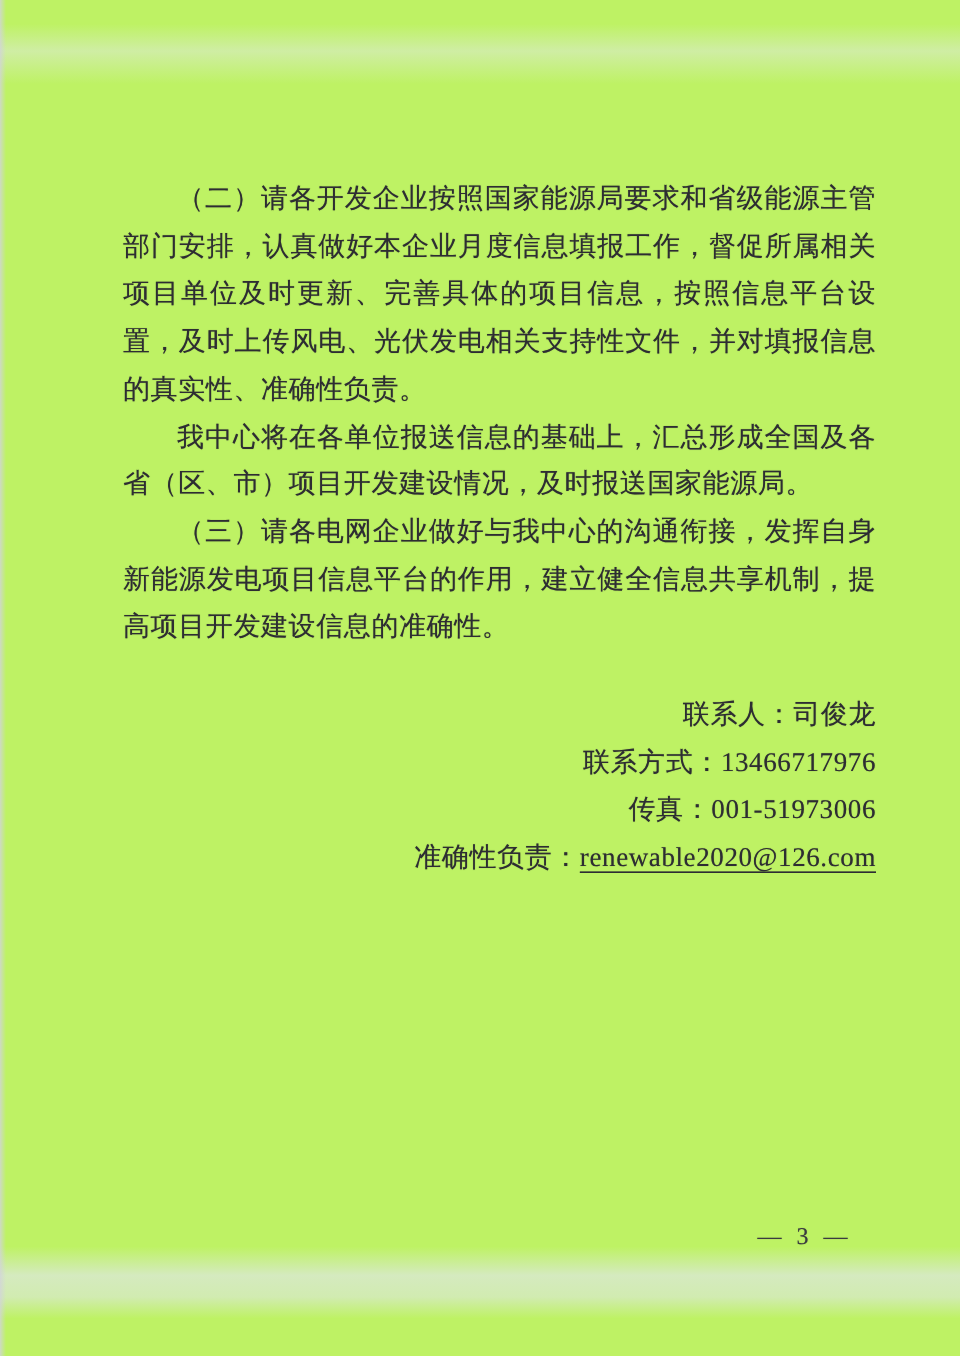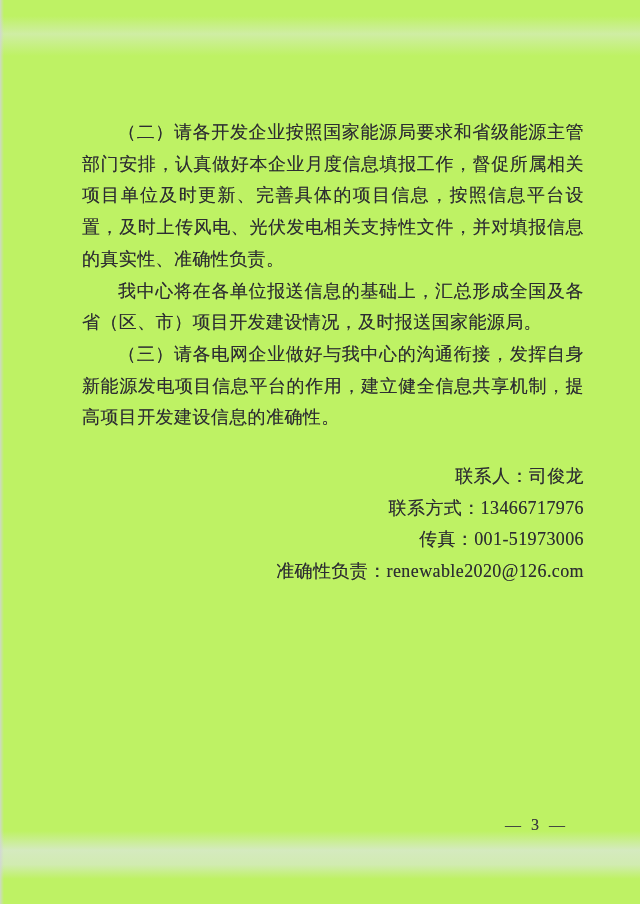--- a/index.html
+++ b/index.html
@@ -57,20 +57,21 @@
   }
   .contacts {
     margin-top: 27px;
     padding-left: 2em;
   }
   .contact-line {
     margin: 0;
     text-align: right;
   }
   .u {
+    text-decoration: underline;
     text-underline-offset: 4px;
     text-decoration-thickness: 1px;
   }
   .pageno {
     position: absolute;
     top: 816px;
     right: 72px;
     font-size: 16px;
     letter-spacing: 3px;
     color: #3a3a40;

